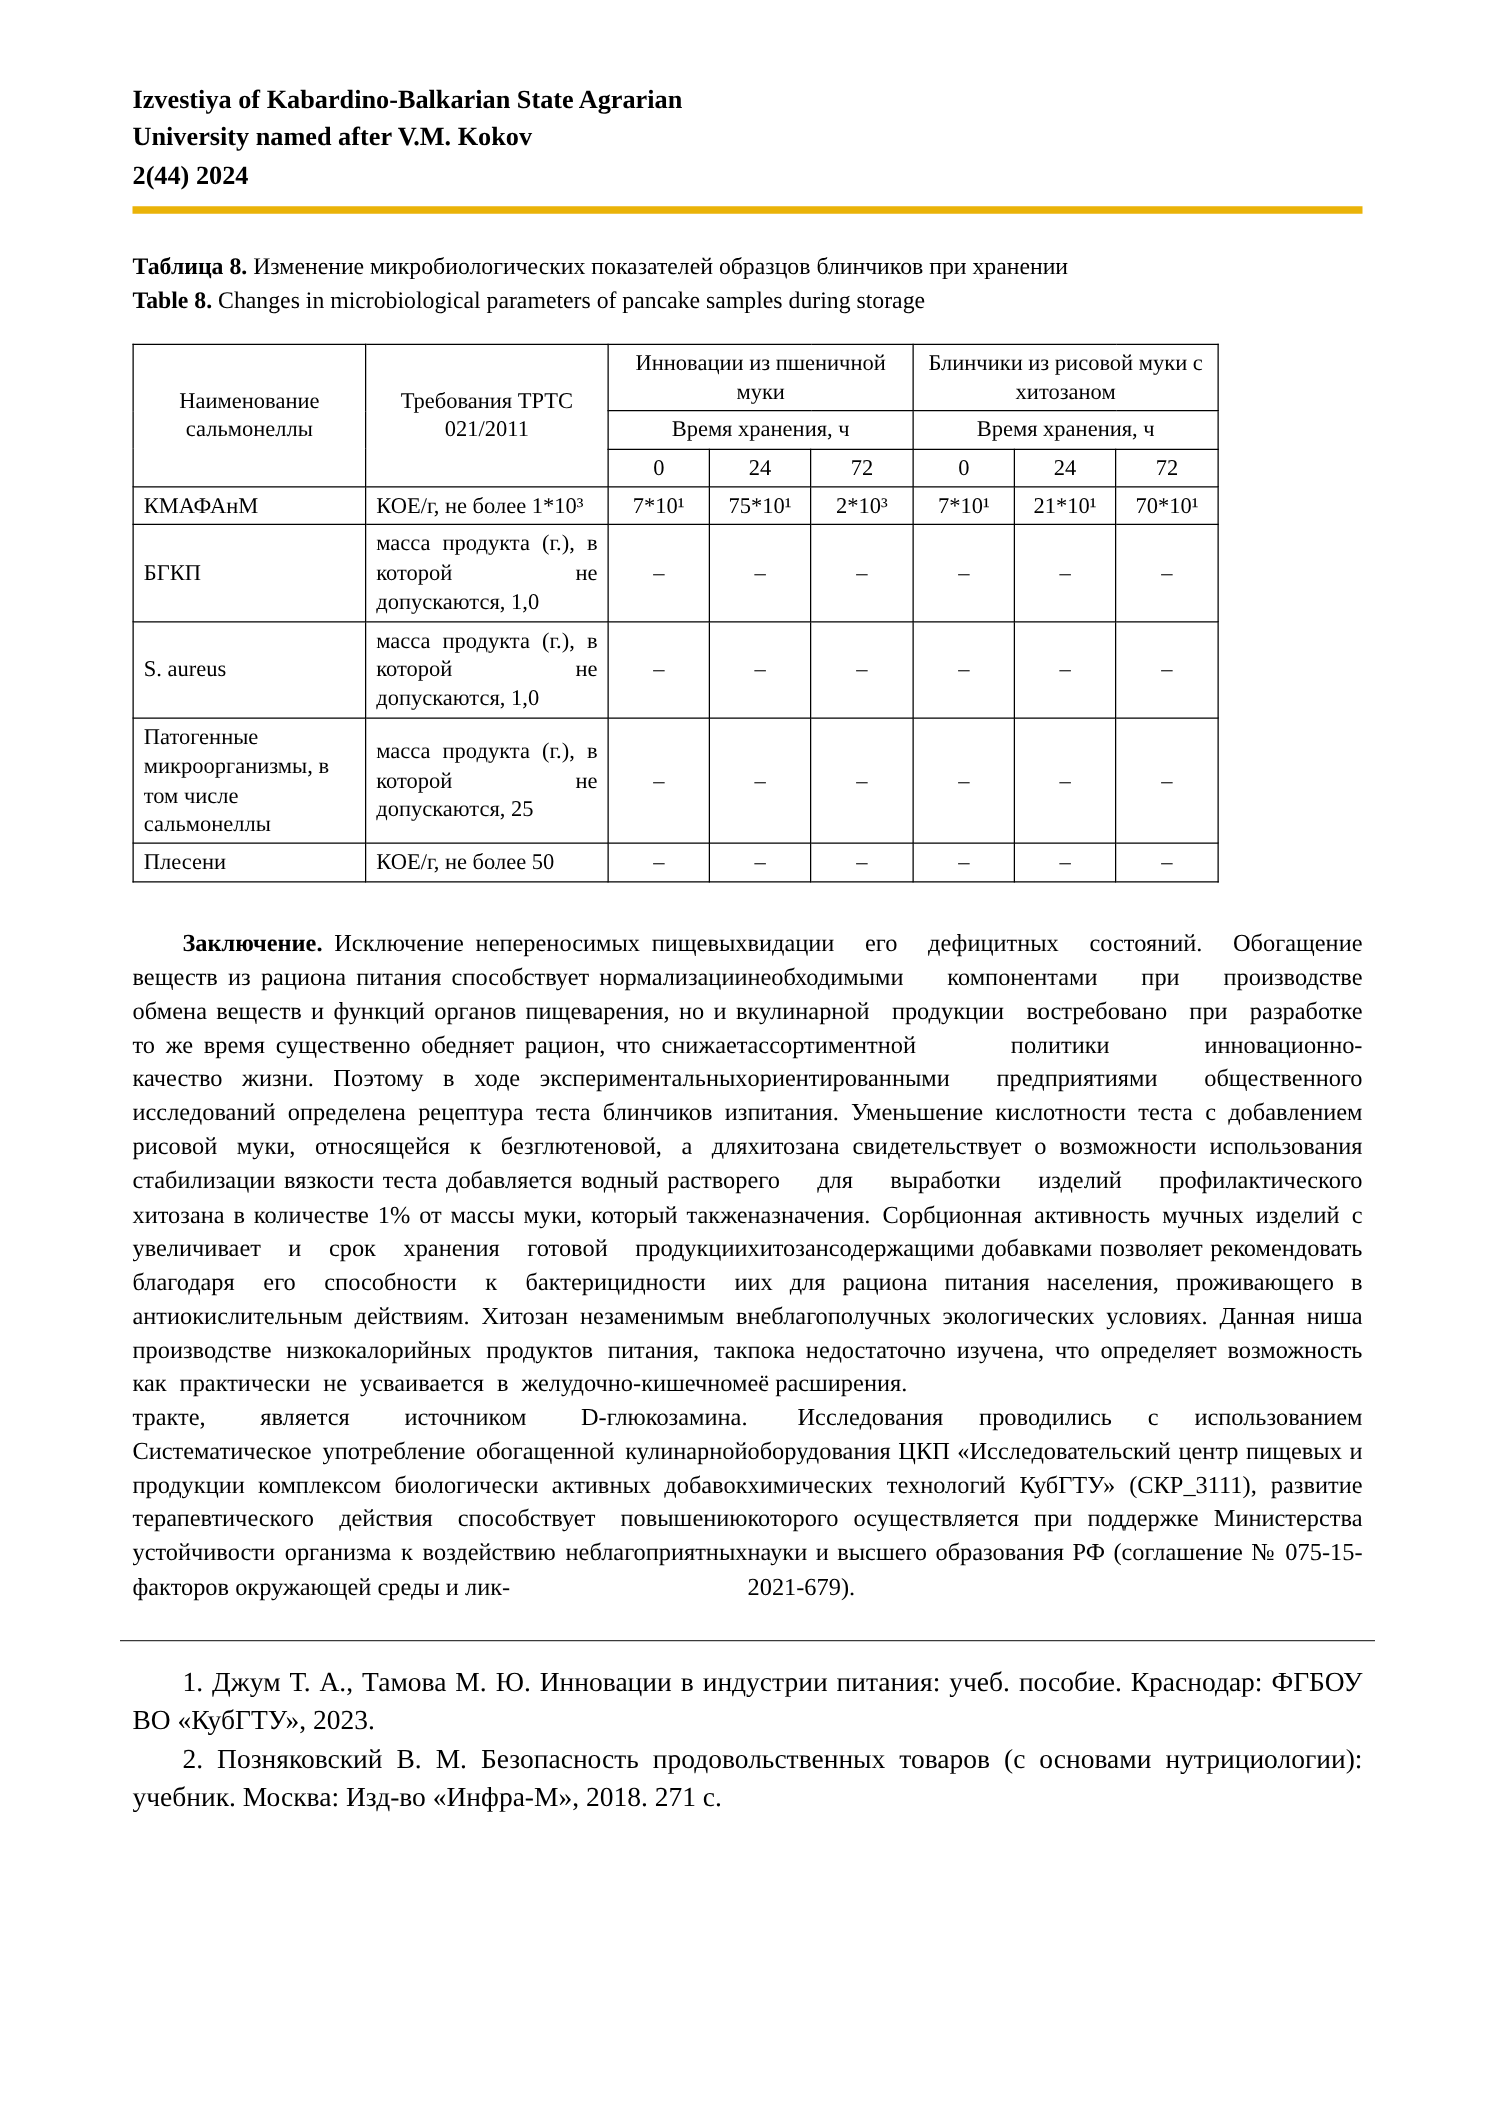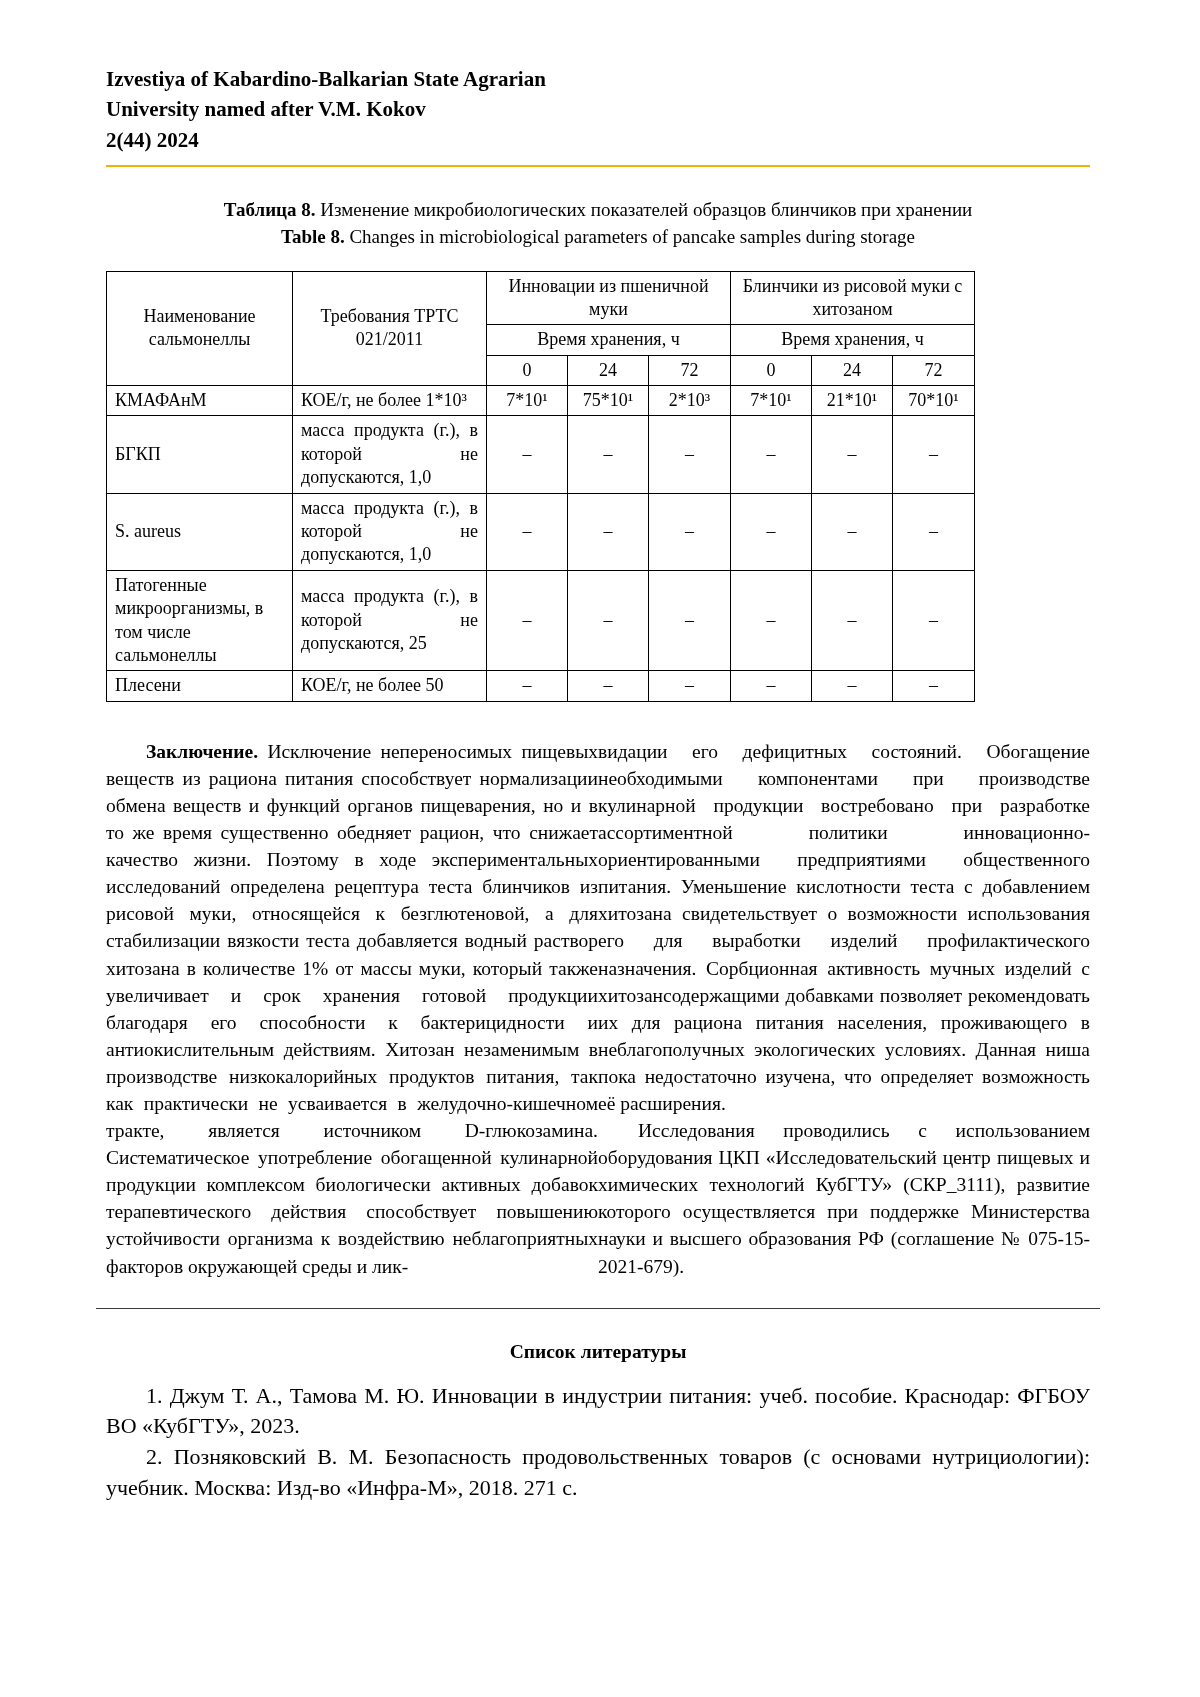--- a/index.html
+++ b/index.html
@@ -2,24 +2,24 @@
 <html><head>
 <meta charset="utf-8">
 <style>
   html, body { margin: 0; padding: 0; background: #ffffff; }
   .page {
     width: 1200px; height: 1697px; background: #ffffff; position: relative;
     box-sizing: border-box; padding: 64px 110px 0 106px;
     font-family: "Liberation Serif", serif; color: #000;
     overflow: hidden;
   }
-  .hdr { border-bottom: 2px solid #eab308; padding-bottom: 10px; }
+  .hdr { border-bottom: 6px solid #eab308; padding-bottom: 10px; }
   .hdr-line1 { font-weight: bold; font-size: 21px; line-height: 1.45; }
   .hdr-line2 { display: flex; justify-content: space-between; font-weight: bold; font-size: 21px; line-height: 1.45; flex-direction: column; }
-  .caption { margin-top: 30px; text-align: center; font-size: 19px; line-height: 1.4; }
+  .caption { margin-top: 30px; font-size: 19px; line-height: 1.4; }
   .caption .b { font-weight: bold; }
 
   table.tbl {
     border-collapse: collapse; table-layout: fixed; width: 868px;
     margin-top: 20px; font-size: 18px;
   }
   .tbl th, .tbl td {
     border: 1.5px solid #000; padding: 3px 8px; vertical-align: middle;
     font-weight: normal; line-height: 1.3; overflow: hidden;
   }
@@ -153,21 +153,20 @@
       <p class="p-ind"><span class="lead">Заключение.</span><span> Исключение непереносимых пищевых веществ из рациона питания способствует нормализации обмена веществ и функций органов пищеварения, но и в то же время существенно обедняет рацион, что снижает качество жизни. Поэтому в ходе экспериментальных исследований определена рецептура теста блинчиков из рисовой муки, относящейся к безглютеновой, а для стабилизации вязкости теста добавляется водный раствор хитозана в количестве 1% от массы муки, который также увеличивает и срок хранения готовой продукции благодаря его способности к бактерицидности и антиокислительным действиям. Хитозан незаменимым в производстве низкокалорийных продуктов питания, так как практически не усваивается в желудочно-кишечном тракте, является источником D-глюкозамина. Систематическое употребление обогащенной кулинарной продукции комплексом биологически активных добавок терапевтического действия способствует повышению устойчивости организма к воздействию неблагоприятных факторов окружающей среды и лик-</span></p>
     </div>
     <div class="col">
       <p class="p-noind">видации его дефицитных состояний. Обогащение необходимыми компонентами при производстве кулинарной продукции востребовано при разработке ассортиментной политики инновационно-ориентированными предприятиями общественного питания. Уменьшение кислотности теста с добавлением хитозана свидетельствует о возможности использования его для выработки изделий профилактического назначения. Сорбционная активность мучных изделий с хитозансодержащими добавками позволяет рекомендовать их для рациона питания населения, проживающего в неблагополучных экологических условиях. Данная ниша пока недостаточно изучена, что определяет возможность её расширения.</p>
       <p class="p-ind p-gap">Исследования проводились с использованием оборудования ЦКП «Исследовательский центр пищевых и химических технологий КубГТУ» (СКР_3111), развитие которого осуществляется при поддержке Министерства науки и высшего образования РФ (соглашение № 075-15-2021-679).</p>
     </div>
   </div>
 
   <div class="rule"></div>
 
-  <div class="ref-head">Список литературы</div>
 
   <div class="refs">
     <p>1.  Джум Т. А., Тамова М. Ю. Инновации в индустрии питания: учеб. пособие. Краснодар: ФГБОУ ВО «КубГТУ», 2023.</p>
     <p>2.  Позняковский В. М. Безопасность продовольственных товаров (с основами нутрициологии): учебник. Москва: Изд-во «Инфра-М», 2018. 271 с.</p>
   </div>
 
 
 </div>
 
 </body></html>

